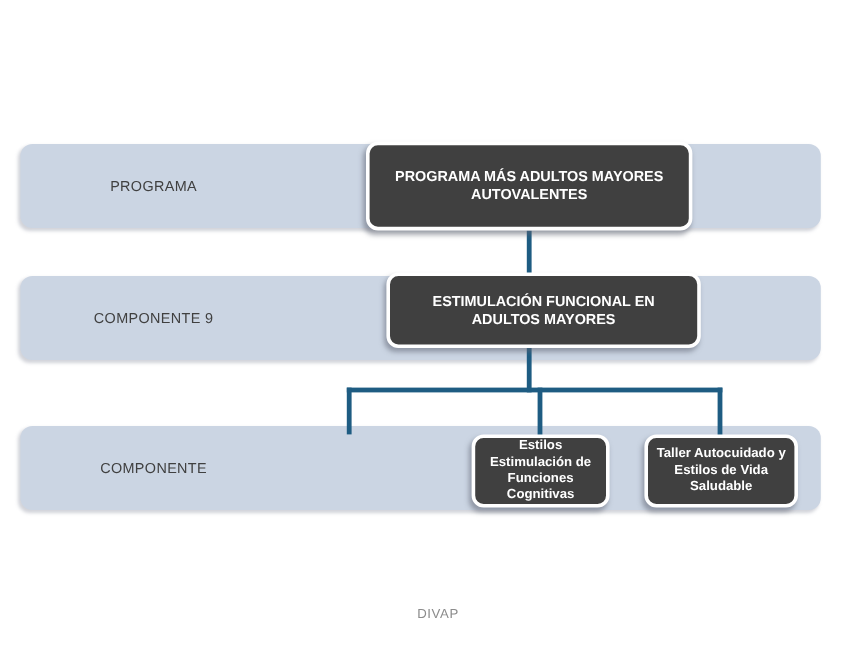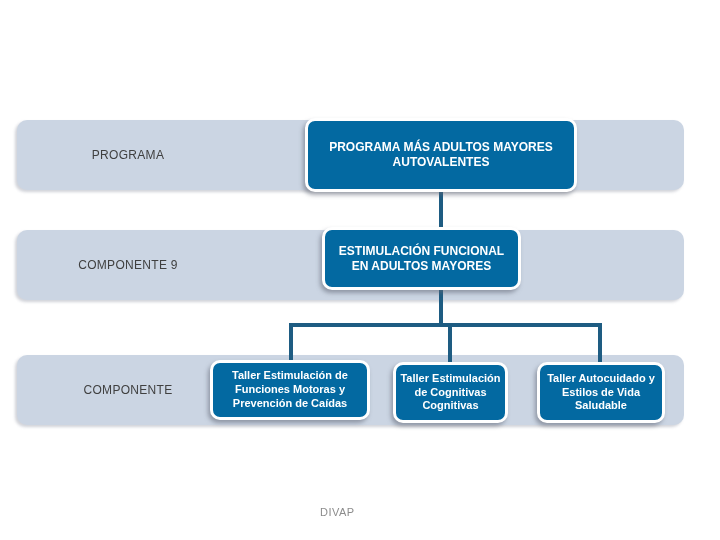--- a/index.html
+++ b/index.html
@@ -38,55 +38,56 @@
     align-items: center;
     justify-content: center;
     color: #404040;
     font-size: 12px;
     font-weight: normal;
     letter-spacing: 0.3px;
   }
   
   .node {
     position: absolute;
-    background: #0369a1;
+    background: #404040;
     border: 3px solid #ffffff;
     border-radius: 10px;
     box-shadow: -2px 3px 4px rgba(95,100,115,0.55);
     color: #ffffff;
     font-weight: bold;
     display: flex;
     align-items: center;
     justify-content: center;
     text-align: center;
     box-sizing: border-box;
     line-height: 1.25;
   }
   .node-top  { left: 305px; top: 118px; width: 272px; height: 74px; font-size: 12px; padding: 2px 8px; }
-  .node-mid  { left: 322px; top: 227px; width: 199px; height: 63px; font-size: 12px; padding: 2px 8px; }
+  .node-mid  { left: 322px; top: 227px; width: 262px; height: 63px; font-size: 12px; padding: 2px 8px; }
   .node-t1   { left: 210px; top: 360px; width: 160px; height: 60px; font-size: 11px; padding: 2px 5px; }
   .node-t2   { left: 393px; top: 362px; width: 115px; height: 61px; font-size: 11px; padding: 2px 4px; }
   .node-t3   { left: 537px; top: 362px; width: 128px; height: 61px; font-size: 11px; padding: 14px 5px; }
   
   .conn {
     position: absolute;
     background: #1e5c82;
   }
   .conn-stem-1  { left: 439px; top: 192px; width: 4px;  height: 36px; }
   .conn-stem-2  { left: 439px; top: 290px; width: 4px;  height: 37px; }
   .conn-hline   { left: 289px; top: 323px; width: 313px; height: 4px; }
   .conn-drop-l  { left: 289px; top: 323px; width: 4px;  height: 39px; }
   .conn-drop-m  { left: 448px; top: 323px; width: 4px;  height: 41px; }
   .conn-drop-r  { left: 598px; top: 323px; width: 4px;  height: 41px; }
   
   .footer {
     position: absolute;
     left: 320px;
     top: 506px;
     width: 90px;
+    text-align: center;
     color: #8c8c8c;
     font-size: 11px;
     letter-spacing: 0.5px;
   }
 </style>
 </head>
 <body>
 
 <div class="canvas">
 
@@ -102,19 +103,18 @@
 
   <div class="conn conn-stem-1"></div>
   <div class="conn conn-stem-2"></div>
   <div class="conn conn-hline"></div>
   <div class="conn conn-drop-l"></div>
   <div class="conn conn-drop-m"></div>
   <div class="conn conn-drop-r"></div>
 
   <div class="node node-top">PROGRAMA MÁS ADULTOS MAYORES AUTOVALENTES</div>
   <div class="node node-mid">ESTIMULACIÓN FUNCIONAL EN ADULTOS MAYORES</div>
-  <div class="node node-t1">Taller Estimulación de Funciones Motoras y Prevención de Caídas</div>
-  <div class="node node-t2">Taller Estimulación de Cognitivas Cognitivas</div>
+  <div class="node node-t2">Estilos Estimulación de Funciones Cognitivas</div>
   <div class="node node-t3">Taller Autocuidado y Estilos de Vida Saludable</div>
 
   <div class="footer">DIVAP</div>
 
 </div>
 
 </body></html>

